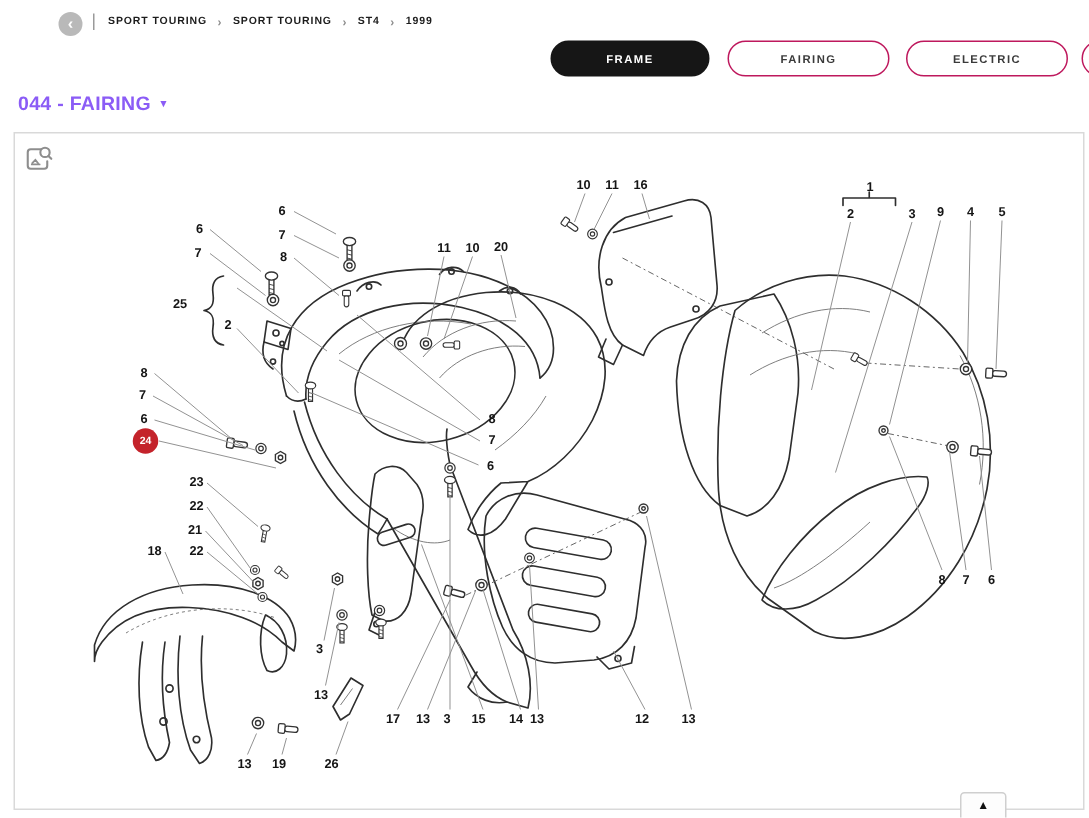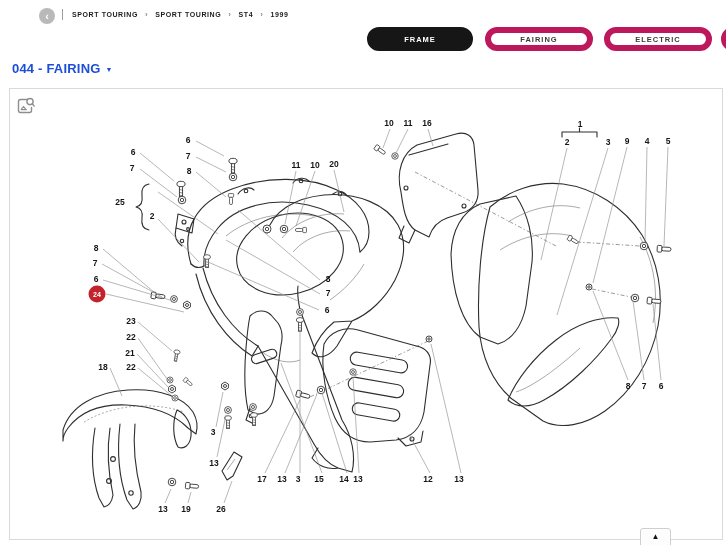--- a/index.html
+++ b/index.html
@@ -16,28 +16,28 @@
   }
   .crumbs{
     position:absolute;left:62px;top:9px;display:flex;align-items:center;gap:7px;
     font-size:7px;font-weight:bold;letter-spacing:.6px;color:#1c1c1c;white-space:nowrap;
   }
   .crumb-divider{width:1px;height:11px;background:#9a9a9a;margin-right:2px;}
   .crumb{cursor:pointer;}
   .crumb-sep{color:#8d8d8d;font-size:8px;font-weight:bold;}
   
   .pill{
-    position:absolute;top:27px;height:24px;border-radius:13px;border:6px solid #be185d;
+    position:absolute;top:27px;height:24px;border-radius:13px;border:1px solid #be185d;
     background:#fff;color:#3a3a3a;font-size:7.5px;font-weight:bold;letter-spacing:1px;
     display:flex;align-items:center;justify-content:center;box-sizing:border-box;cursor:pointer;
   }
   .pill.active{background:#161616;border-color:#161616;color:#fff;}
   
   .page-title{
-    position:absolute;left:12px;top:61px;font-size:13px;font-weight:bold;color:#1d4ed8;
+    position:absolute;left:12px;top:61px;font-size:13px;font-weight:bold;color:#8b5cf6;
     letter-spacing:.2px;display:flex;align-items:center;gap:5px;cursor:pointer;
   }
   .page-title .caret{font-size:7px;position:relative;top:1px;}
   
   .panel{
     position:absolute;left:9px;top:88px;width:714px;height:452px;
     border:1px solid #d9d9d9;background:#fff;box-sizing:border-box;
   }
   .img-zoom-btn{position:absolute;left:15px;top:96px;width:22px;height:22px;cursor:pointer;}
   .scroll-top-btn{

